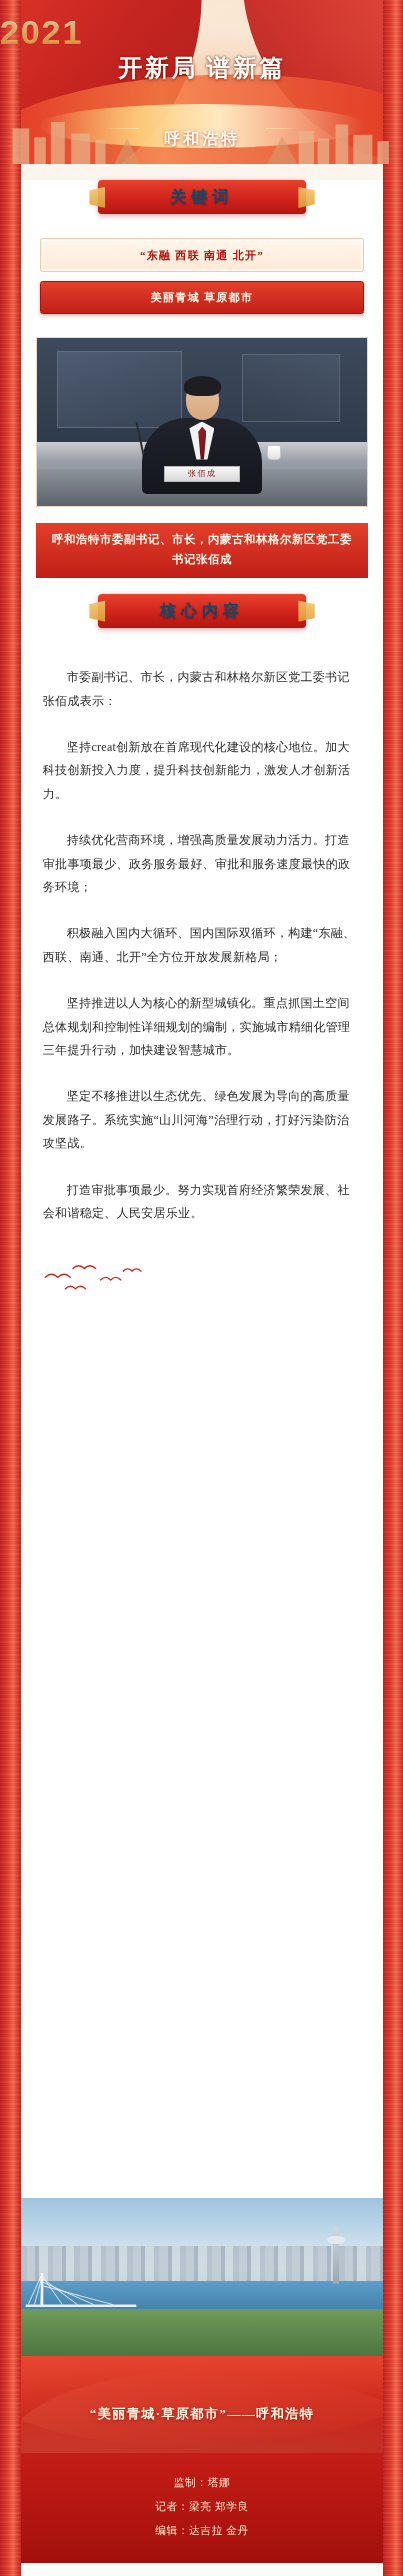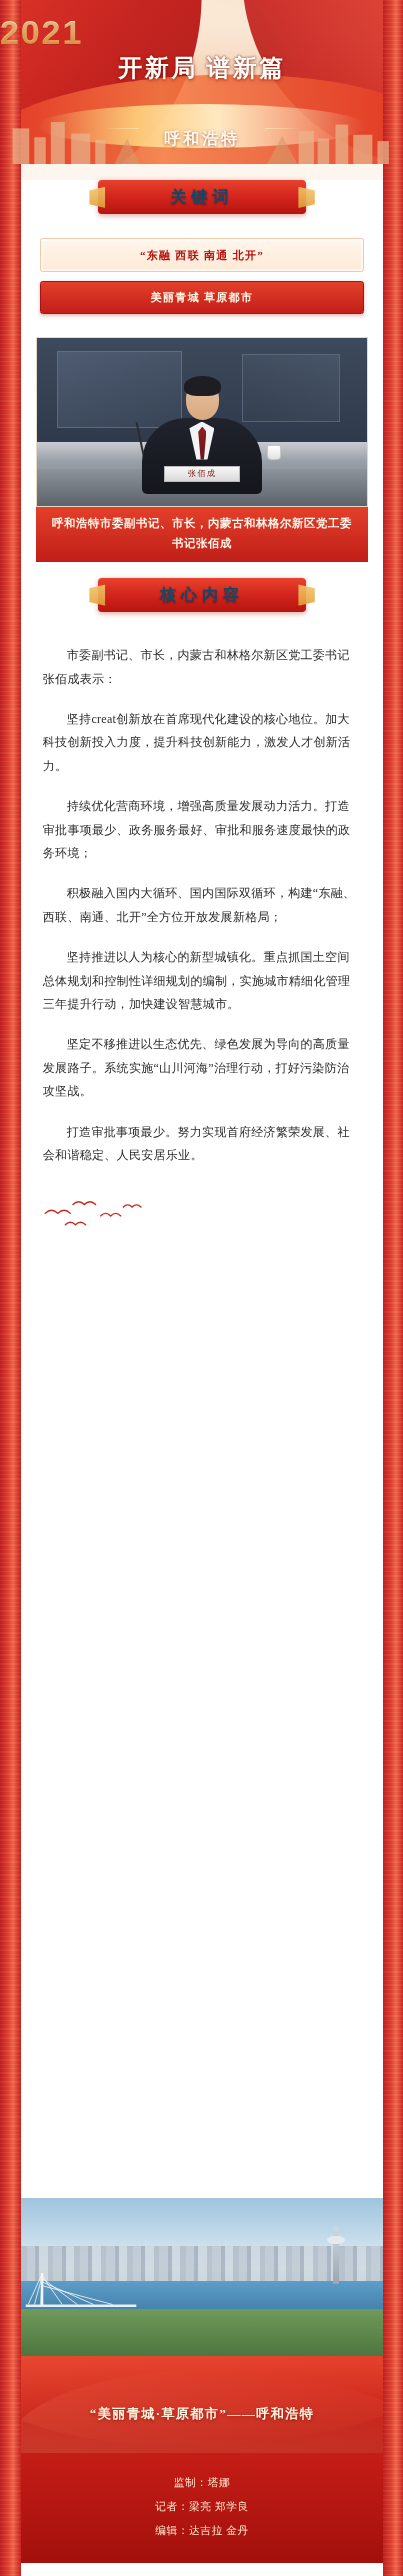--- a/index.html
+++ b/index.html
@@ -177,21 +177,21 @@
   }
   .kw.filled {
     color:#fff6e6;
     background: linear-gradient(180deg,#e3402b 0%,#c21e18 100%);
     border-color:#a71410;
     box-shadow: 0 1.3px 3.8px rgba(170,25,15,.3);
   }
 
   
   .photo-frame {
-    margin: 10px 15px 0;
+    margin: 10px 15px 16px;
     position: relative;
     height: 170px;
     border: 1.9px solid #e7d9c4;
     overflow:hidden;
     background:#7f1d1d;
   }
   .photo {
     position:absolute; inset:0;
     background:
       linear-gradient(180deg,#1b2636 0%, #24303f 40%, #2b3646 100%);
@@ -278,21 +278,21 @@
 
   
   .article {
     padding: 3.8px 21.4px 6.3px;
   }
   .article p {
     font-size: 12px;
     line-height: 1.95;
     color: #2b2b2b;
     text-indent: 2em;
-    margin: 17px 0;
+    margin: 23px 0;
     letter-spacing: 0.3px;
   }
 
   
   .birds {
     position:relative; height: 35px; margin: 6.3px 0 0;
   }
   .birds svg { position:absolute; left: 19px; top: 0; }
 
   

